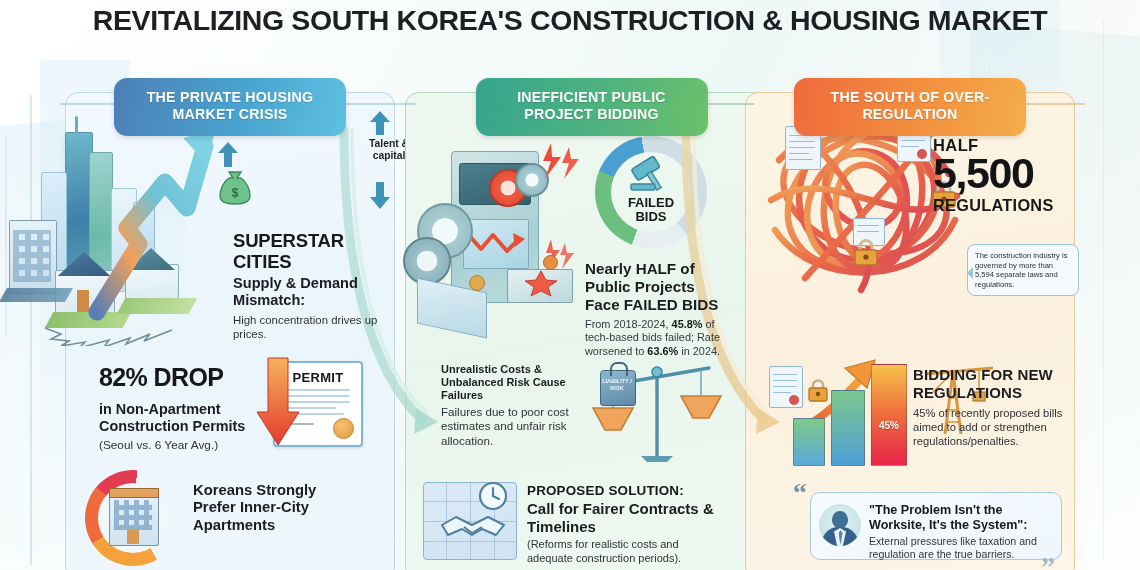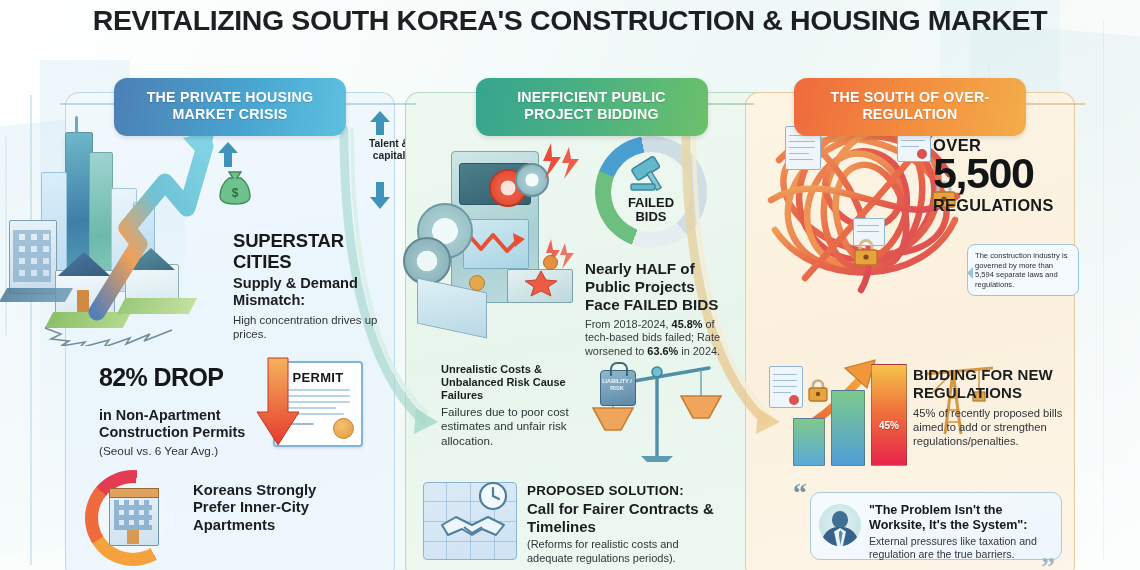--- a/index.html
+++ b/index.html
@@ -279,21 +279,21 @@
     </svg>
 
     <div class="blk" style="left:168px;top:152px;width:160px;">
       <div class="h-big" style="font-size:18.5px;">SUPERSTAR CITIES</div>
       <div class="h-mid" style="margin-top:3px;font-size:14.6px;">Supply &amp; Demand Mismatch:</div>
       <div class="p-sm" style="margin-top:3px;">High concentration drives up prices.</div>
     </div>
 
     <div class="blk" style="left:34px;top:285px;width:190px;">
       <div style="font-size:25px;font-weight:bold;color:#15171a;letter-spacing:-.6px;">82% DROP</div>
-      <div class="h-mid" style="margin-top:15px;font-size:14.4px;">in Non-Apartment Construction Permits</div>
+      <div class="h-mid" style="margin-top:9px;font-size:14.4px;">in Non-Apartment Construction Permits</div>
       <div class="p-sm" style="margin-top:3px;font-size:11.8px;">(Seoul vs. 6 Year Avg.)</div>
     </div>
 
     <div class="permit" style="left:208px;top:283px;">
       <div class="pt">PERMIT</div>
       <div class="ln" style="top:26px;width:66px;"></div>
       <div class="ln" style="top:32px;width:66px;"></div>
       <div class="ln" style="top:38px;width:66px;"></div>
       <div class="ln" style="top:44px;width:52px;"></div>
       <div class="ln" style="top:50px;width:60px;"></div>
@@ -434,21 +434,21 @@
       </svg>
       <svg style="position:absolute;left:52px;top:-4px;" width="34" height="34" viewBox="0 0 34 34">
         <circle cx="17" cy="17" r="13" fill="#f3f9fd" stroke="#4d7f9e" stroke-width="2.2"></circle>
         <path d="M17 9 L17 17 L23 20" stroke="#4d7f9e" stroke-width="2.2" fill="none" stroke-linecap="round"></path>
       </svg>
     </div>
 
     <div class="blk" style="left:122px;top:405px;width:200px;">
       <div style="font-size:13.4px;font-weight:bold;color:#16181a;letter-spacing:.2px;">PROPOSED SOLUTION:</div>
       <div class="h-mid" style="margin-top:2px;font-size:15px;">Call for Fairer Contracts &amp; Timelines</div>
-      <div class="p-sm" style="margin-top:3px;font-size:11px;">(Reforms for realistic costs and adequate regulations periods).</div>
+      <div class="p-sm" style="margin-top:3px;font-size:11px;">(Reforms for realistic costs and adequate construction periods).</div>
     </div>
   </div>
 
   <div class="col col3">
     <div class="panel"></div>
     <div class="badge b3">THE SOUTH OF OVER-REGULATION</div>
 
     <svg class="tangle" viewBox="0 0 200 200">
       <defs>
         <linearGradient id="tg1" x1="0" y1="0" x2="1" y2="1">
@@ -529,21 +529,21 @@
         <line x1="26" y1="40" x2="34" y2="40"></line>
           <line x1="27" y1="28" x2="33" y2="28"></line>
       </g>
       <line x1="2" y1="16" x2="70" y2="10" stroke="#d8973f" stroke-width="3"></line>
       <line x1="30" y1="14" x2="10" y2="34" stroke="#d8973f" stroke-width="1.6"></line>
       <line x1="56" y1="11" x2="56" y2="34" stroke="#c9903d" stroke-width="1.4"></line>
       <rect x="50" y="34" width="12" height="9" fill="#e0a34f" stroke="#b07d2c" stroke-width="1.2"></rect>
     </svg>
 
     <div class="blk" style="left:188px;top:58px;width:138px;">
-      <div style="font-size:16.5px;font-weight:bold;color:#16181a;letter-spacing:.4px;">OVER</div>
+      <div style="font-size:16.5px;font-weight:bold;color:#16181a;letter-spacing:.4px;">HALF</div>
       <div style="font-size:43px;font-weight:bold;color:#121416;line-height:1.0;letter-spacing:-1.4px;margin-top:-3px;">5,500</div>
       <div style="font-size:16.3px;font-weight:bold;color:#16181a;letter-spacing:.3px;margin-top:1px;">REGULATIONS</div>
     </div>
 
     <div class="callout" style="left:222px;top:166px;">The construction industry is governed by more than 5,594 separate laws and regulations.</div>
 
     <div class="bars" style="left:48px;top:276px;width:116px;height:110px;">
       <svg style="position:absolute;left:0;top:0;" width="116" height="110" viewBox="0 0 116 110">
         <defs>
           <linearGradient id="arw" x1="0" y1="1" x2="1" y2="0">

